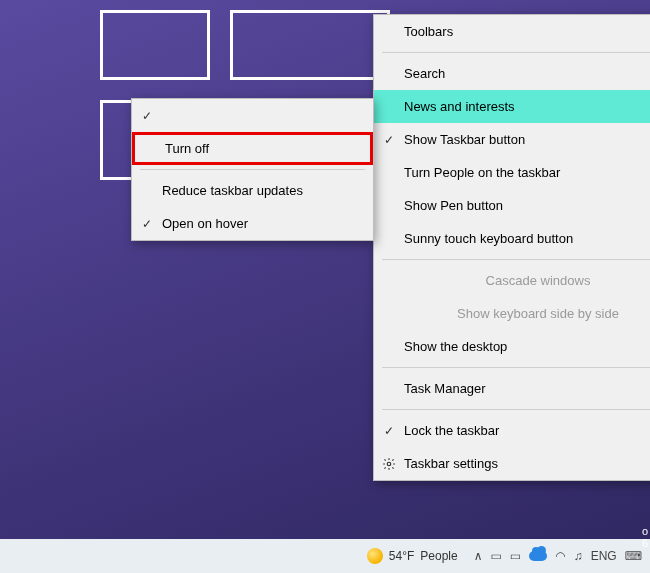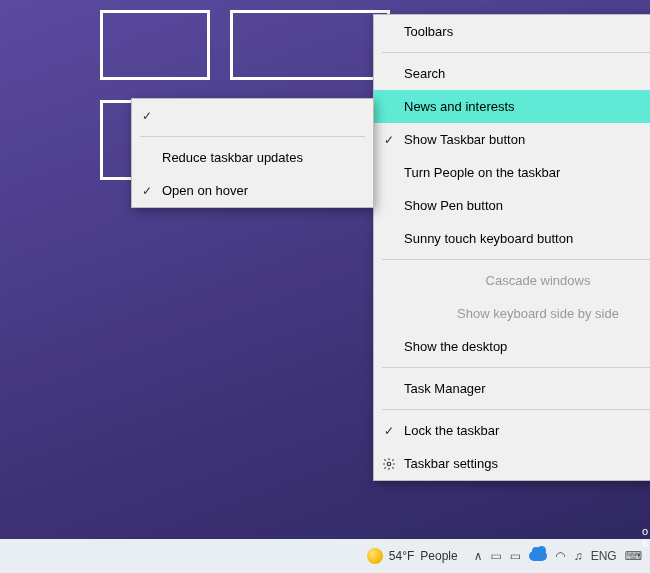--- a/index.html
+++ b/index.html
@@ -211,20 +211,24 @@
         </svg>
       </div>
       <div class="menu-label">Taskbar settings</div>
     </div>
   </div>
 
   <div class="menu menu-sub">
     <div class="menu-item">
       <div class="menu-icon">✓</div>
     </div>
+    <div class="menu-item highlight-box">
+      <div class="menu-icon"></div>
+      <div class="menu-label">Turn off</div>
+    </div>
     <div class="sep"></div>
     <div class="menu-item">
       <div class="menu-icon"></div>
       <div class="menu-label">Reduce taskbar updates</div>
     </div>
     <div class="menu-item">
       <div class="menu-icon">✓</div>
       <div class="menu-label">Open on hover</div>
     </div>
   </div>

